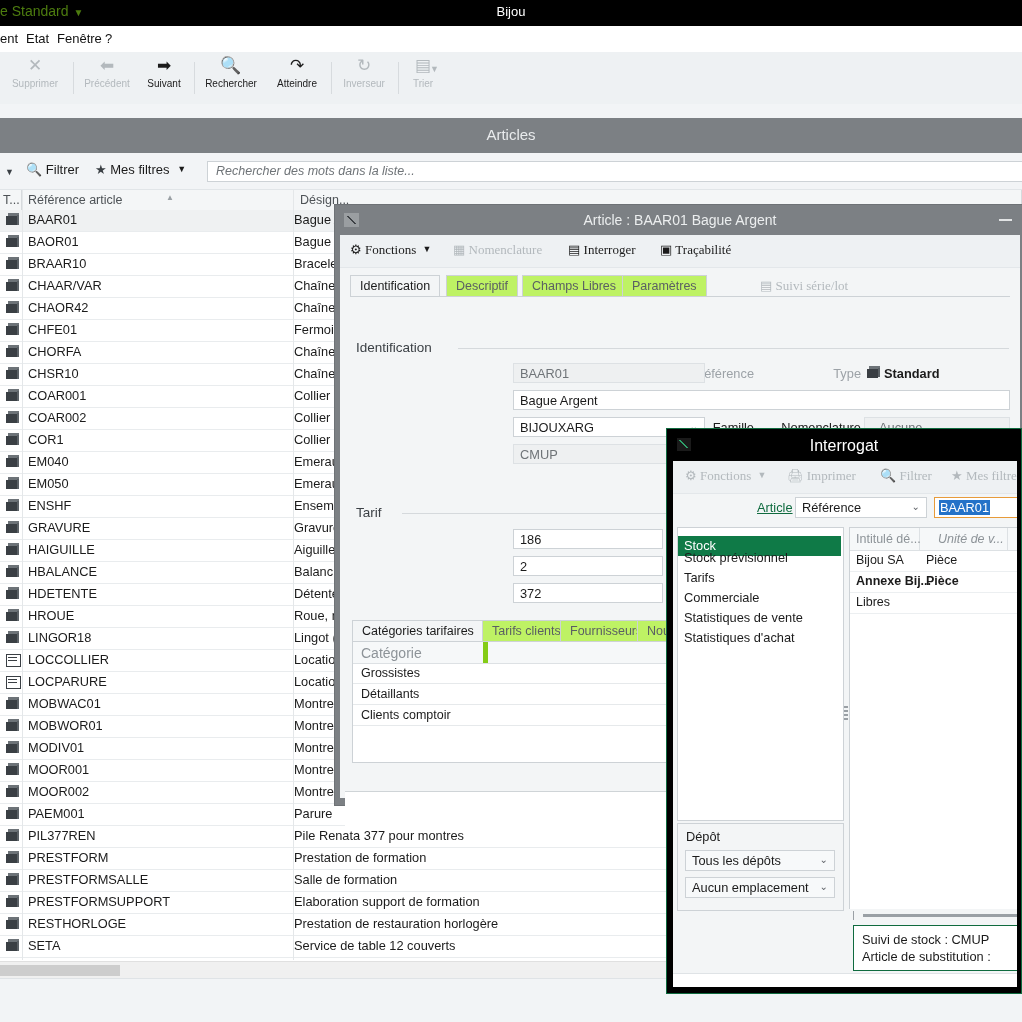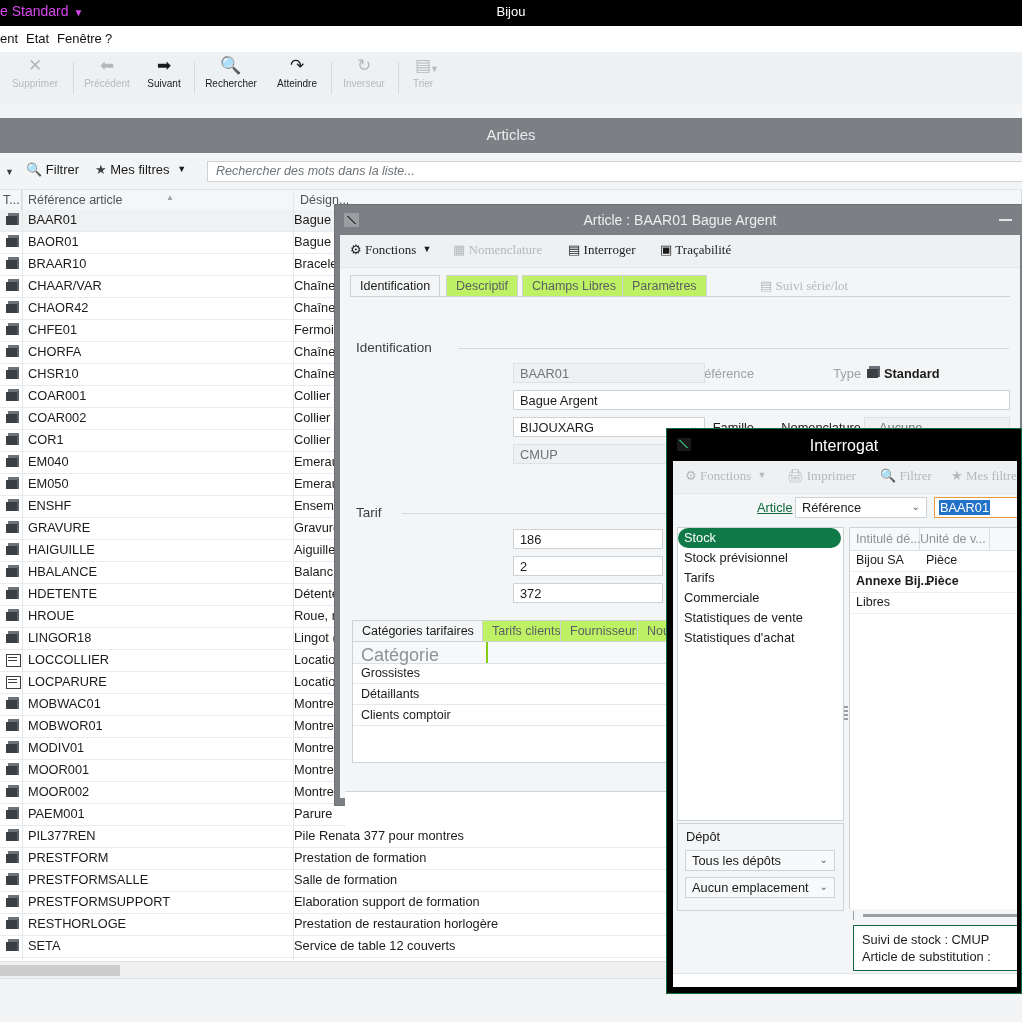--- a/index.html
+++ b/index.html
@@ -6,21 +6,21 @@
   body{
     width:1022px;height:1022px;overflow:hidden;position:relative;
     font-family:"Liberation Sans",sans-serif;font-size:13px;color:#1b1b1b;
     background:#ffffff;
   }
   
   .app-titlebar{
     position:absolute;left:0;top:0;width:1022px;height:26px;background:#000000;
     color:#ffffff;
   }
-  .app-ctx{position:absolute;left:0;top:3px;font-size:14px;color:#d946ef;white-space:nowrap;}
+  .app-ctx{position:absolute;left:0;top:3px;font-size:14px;color:#4d7c0f;white-space:nowrap;}
   .app-ctx .chev{display:inline-block;margin-left:5px;font-size:10px;vertical-align:middle;}
   .app-title{position:absolute;left:0;top:4px;width:1022px;text-align:center;font-size:13px;color:#fff;}
   
   .menubar{
     position:absolute;left:0;top:26px;width:1022px;height:26px;background:#ffffff;
     border-bottom:1px solid #ffffff;
   }
   .menubar .mi{position:absolute;top:5px;font-size:13px;color:#111;white-space:nowrap;}
   
   .ribbon{
@@ -101,22 +101,22 @@
   .fl{position:absolute;font-size:12.8px;color:#1b1b1b;text-align:right;white-space:nowrap;}
   .fl.dim{color:#9ca2a7;}
   .fi{position:absolute;height:20px;background:#ffffff;border:1px solid #cdd2d6;
       font-size:12.8px;padding:2px 0 0 6px;box-sizing:border-box;white-space:nowrap;overflow:hidden;}
   .fi.ro{background:#eef0f1;color:#6f7478;border-color:#dde1e4;}
   .fi .dd{position:absolute;right:6px;top:3px;font-size:10px;color:#5f6368;}
   .typeval{position:absolute;font-size:12.8px;font-weight:bold;color:#1b1b1b;white-space:nowrap;}
   .sub-tabs{position:absolute;left:12px;top:0;height:22px;}
   .subgrid{position:absolute;left:12px;top:21px;background:#fff;border:1px solid #cdd2d6;}
   .sg-head{position:absolute;left:0;top:0;height:21px;background:#f6f8f9;border-bottom:1px solid #dde1e4;}
-  .sg-h{position:absolute;top:0;height:21px;font-size:18px;color:#8d9398;padding:3px 0 0 8px;
-        box-sizing:border-box;border-right:2px solid #84cc16;white-space:nowrap;}
+  .sg-h{position:absolute;top:0;height:21px;font-size:14px;color:#8d9398;padding:3px 0 0 8px;
+        box-sizing:border-box;border-right:5px solid #84cc16;white-space:nowrap;}
   .sg-row{position:absolute;left:0;height:21px;border-bottom:1px solid #e6e9eb;font-size:12.5px;
           padding:3px 0 0 8px;box-sizing:border-box;white-space:nowrap;}
   .wa-foot{position:absolute;left:5px;top:556px;width:680px;height:39px;background:#ffffff;border-top:1px solid #cfd4d7;}
   
   .win-int{
     position:absolute;left:666px;top:428px;width:356px;height:566px;background:#000000;
     border:1px solid #0f6b3f;box-sizing:border-box;
   }
   .wi-title{position:absolute;left:0;top:0;width:354px;height:32px;background:#000;}
   .wi-title .t{position:absolute;left:0;top:8px;width:354px;text-align:center;font-size:16px;color:#ffffff;}
@@ -698,21 +698,21 @@
       <div class="sel-in" style="left:122px;top:3px;width:132px;">
         <span>Référence</span>
         <span class="dd" style="position:absolute;right:6px;top:3px;font-size:10px;color:#5f6368;">⌄</span>
       </div>
       <div class="hl-in" style="left:261px;top:3px;width:86px;">
         <span>BAAR01</span>
       </div>
     </div>
 
     <div class="navpane">
-      <div class="nav-i act" style="top:0px;border-radius:10px;">Stock</div>
+      <div class="nav-i act" style="top:8px;">Stock</div>
       <div class="nav-i" style="top:20px;">Stock prévisionnel</div>
       <div class="nav-i" style="top:40px;">Tarifs</div>
       <div class="nav-i" style="top:60px;">Commerciale</div>
       <div class="nav-i" style="top:80px;">Statistiques de vente</div>
       <div class="nav-i" style="top:100px;">Statistiques d'achat</div>
     </div>
 
     <div class="depot">
       <div class="lb">Dépôt</div>
       <div class="sel" style="top:26px;">
@@ -724,21 +724,21 @@
         <span class="dd">⌄</span>
       </div>
     </div>
 
     <div class="vsplit"></div>
     <div class="vsplit-dots"></div>
 
     <div class="ipane">
       <div class="ip-head">
         <div class="ip-h" style="left:0;width:70px;">Intitulé dé...</div>
-        <div class="ip-h" style="left:64px;width:76px;">Unité de v...</div>
+        <div class="ip-h" style="left:82px;width:76px;font-style:italic;">Unité de v...</div>
         <div class="ip-h" style="left:146px;width:52px;"></div>
       </div>
       <div class="ip-row" style="top:22px;width:198px;">
         <span class="ip-c" style="left:6px;">Bijou SA</span>
         <span class="ip-c" style="left:76px;">Pièce</span>
       </div>
       <div class="ip-row bold" style="top:43px;width:198px;">
         <span class="ip-c" style="left:6px;text-align:center;">Annexe Bij...</span>
         <span class="ip-c" style="left:76px;">Pièce</span>
       </div>

